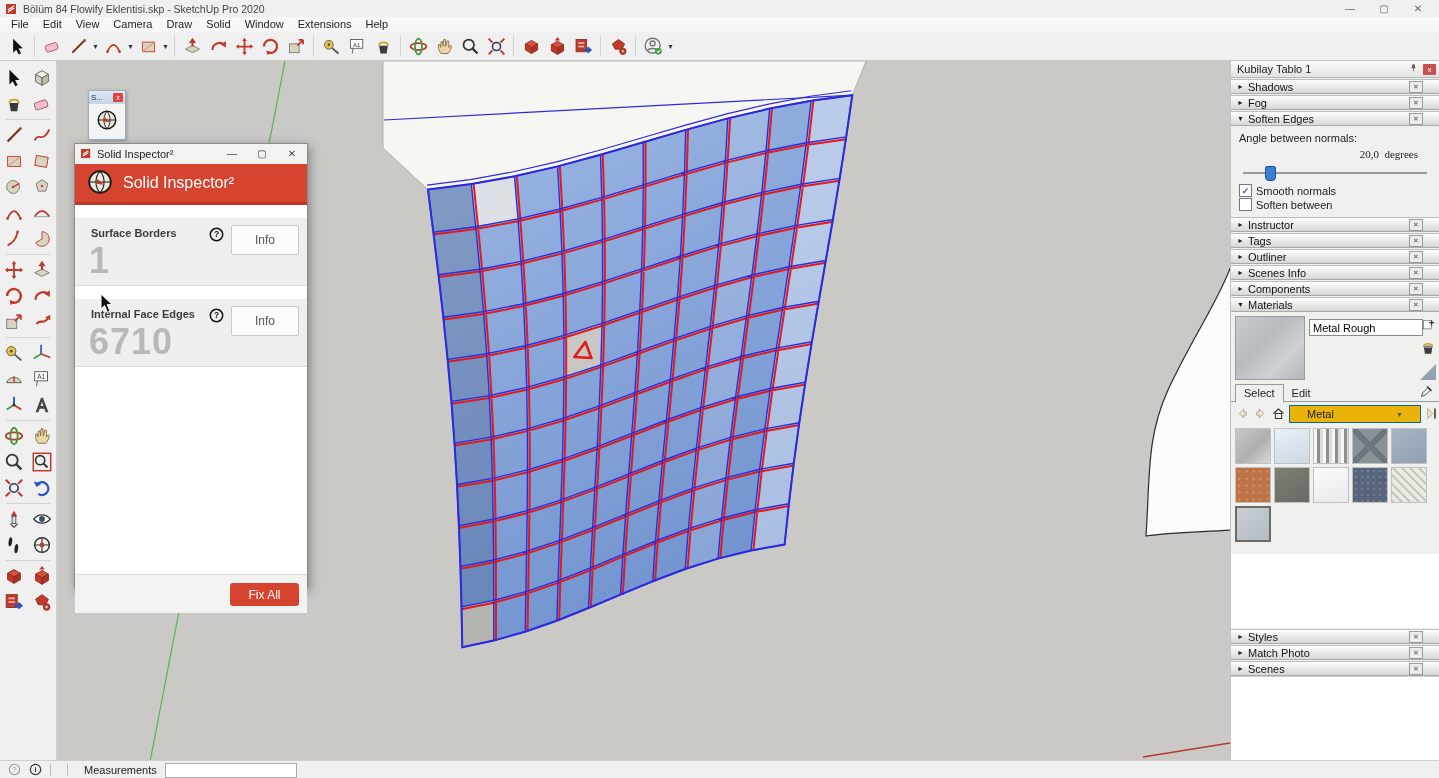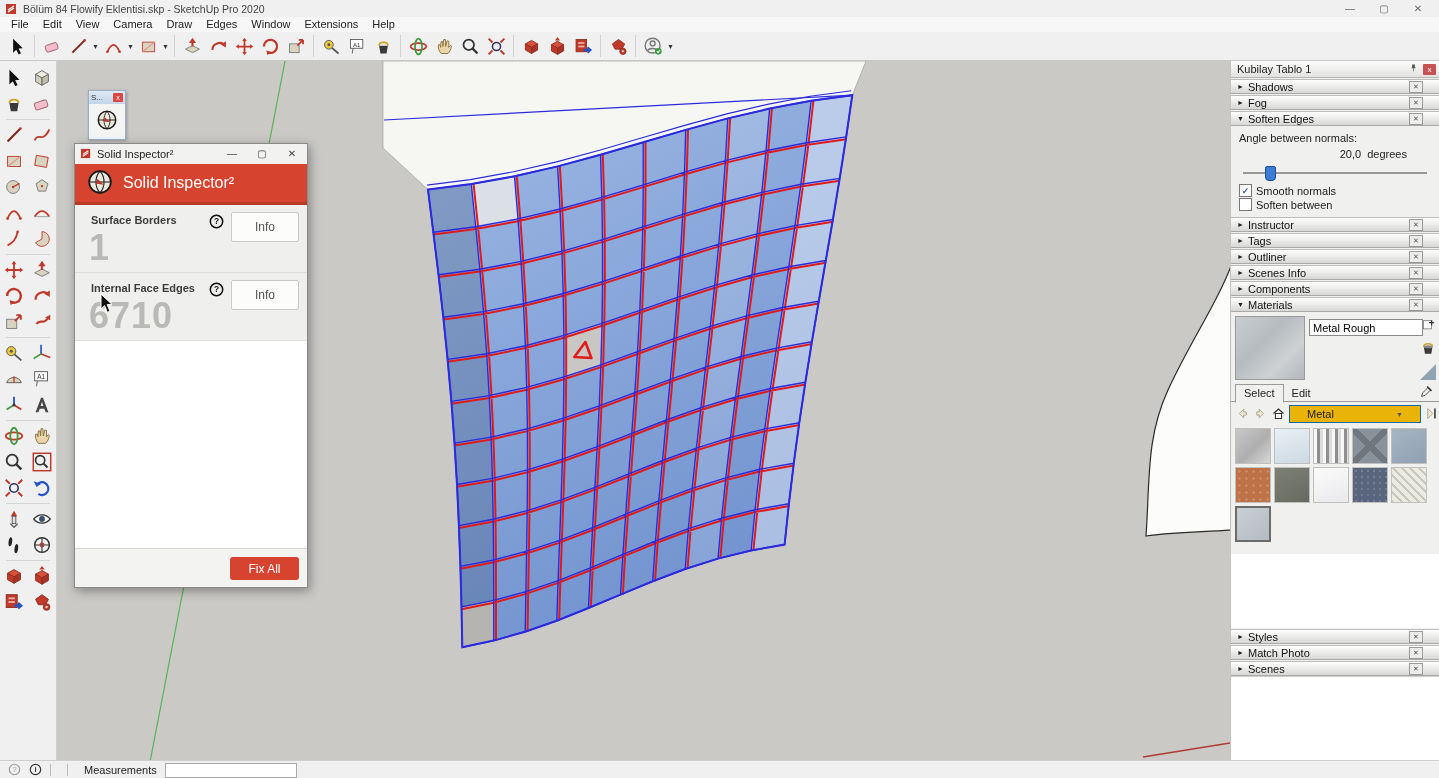--- a/index.html
+++ b/index.html
@@ -42,21 +42,21 @@
 
   
   .dialog{position:absolute;left:17px;top:82px;width:234px;height:445px;background:#fff;border:1px solid #8a8a8a;box-shadow:2px 3px 10px rgba(0,0,0,.35);box-sizing:border-box;}
   .dlg-titlebar{height:20px;background:#f2f2f1;display:flex;align-items:center;}
   .dlg-titlebar .dlg-ico{margin:0 5px 0 6px;}
   .dlg-titlebar .dlg-title{font-size:11px;color:#222;flex:1;}
   .dlg-titlebar .dlg-btn{width:30px;text-align:center;font-size:10px;color:#444;line-height:20px;}
   .dlg-header{height:41px;background:#d6432f;display:flex;align-items:center;border-bottom:3px solid #b93826;box-sizing:border-box;}
   .dlg-header .hico{margin:0 10px 0 12px;}
   .dlg-header .htxt{color:#fff;font-size:16px;}
-  .dlg-row{height:67px;background:#efefed;position:relative;border-bottom:1px solid #ddddda;}
+  .dlg-row{height:67px;background:#efefed;position:relative;border-bottom:1px solid #ddddda;margin-top:13px;}
   .dlg-row .rlabel{position:absolute;left:16px;top:9px;font-size:11px;font-weight:bold;color:#3c3c3c;}
   .dlg-row .rvalue{position:absolute;left:14px;top:22px;font-size:36px;font-weight:bold;color:#b9b9b6;letter-spacing:1px;}
   .dlg-row .qico{position:absolute;right:83px;top:9px;}
   .dlg-row .infobtn{position:absolute;right:8px;top:7px;width:66px;height:28px;background:#fcfcfb;border:1px solid #c9c9c6;color:#555;font-size:12px;display:flex;align-items:center;justify-content:center;border-radius:2px;}
   .dlg-mid{height:207px;background:#fff;}
   .dlg-footer{height:38px;background:#f3f3f1;border-top:1px solid #d8d8d5;position:relative;}
   .fixall{position:absolute;right:8px;top:8px;width:69px;height:23px;background:#d6432f;color:#fff;font-size:12px;display:flex;align-items:center;justify-content:center;border-radius:3px;}
 
   .cursor{position:absolute;left:43px;top:232px;width:14px;height:21px;pointer-events:none;}
 
@@ -67,21 +67,21 @@
   .trayhead .tpin{margin-right:4px;}
   .trayhead .tx{width:13px;height:11px;background:#c75050;color:#fff;text-align:center;line-height:11px;font-size:8px;border-radius:1px;}
   .pbar{height:13px;margin-top:1px;background:linear-gradient(#ffffff,#d7d7d5);border-top:1px solid #bdbdbb;border-bottom:1px solid #a9a9a7;display:flex;align-items:center;padding:0 16px 0 6px;}
   .pbar .parrow{font-size:7px;color:#222;width:11px;}
   .pbar .plabel{flex:1;font-size:11px;color:#111;}
   .pbar .px{width:12px;height:10px;background:#ececea;border:1px solid #9a9a98;color:#555;font-size:7px;line-height:9px;text-align:center;}
   .pcontent{background:#f0f0ee;}
 
   .soften{height:90px;position:relative;font-size:11px;color:#222;}
   .soften .sl1{position:absolute;left:8px;top:6px;}
-  .soften .sl2{position:absolute;right:32px;top:22px;}
+  .soften .sl2{position:absolute;right:21px;top:22px;font-family:Liberation Serif, serif;}
   .soften .track{position:absolute;left:12px;right:12px;top:46px;height:2px;background:#999;}
   .soften .thumb{position:absolute;top:40px;width:9px;height:13px;background:#3b7cd4;border:1px solid #1d4f9c;border-radius:2px 2px 4px 4px;}
   .cbrow{position:absolute;left:8px;display:flex;align-items:center;gap:4px;}
   .cbbox{width:11px;height:11px;background:#fff;border:1px solid #777;display:flex;align-items:center;justify-content:center;font-size:9px;color:#2d5fbe;font-weight:bold;line-height:10px;}
 
   .materials{position:relative;height:316px;background:#f0f0ee;}
   .mat-preview{position:absolute;left:4px;top:4px;width:68px;height:62px;border:1px solid #9a9a98;background:
       linear-gradient(135deg,#c9cdd0 0%,#b7bcc0 40%,#cdd1d4 70%,#b2b7bb 100%);}
   .mat-name{position:absolute;left:78px;top:7px;width:106px;height:15px;border:1px solid #8a8a88;background:#fff;font-size:11px;padding:0 3px;font-family:"Liberation Sans",sans-serif;}
   .mat-ico1{position:absolute;right:3px;top:5px;}
@@ -138,21 +138,21 @@
       <span>✕</span>
     </span>
   </div>
 
   <div class="menubar" id="menubar">
       <span class="mitem">File</span>
       <span class="mitem">Edit</span>
       <span class="mitem">View</span>
       <span class="mitem">Camera</span>
       <span class="mitem">Draw</span>
-      <span class="mitem">Edges</span>
+      <span class="mitem">Solid</span>
       <span class="mitem">Window</span>
       <span class="mitem">Extensions</span>
       <span class="mitem">Help</span>
     </div>
 
   <div class="toolbar" id="toolbar-top">
       <span class="tgroup">
         <span class="tbtn">
           <svg viewBox="0 0 24 24" width="21" height="21">
             <path d="M7 3 L7 19 L10.6 15.6 L13.4 21 L16 19.6 L13.2 14.4 L18 14 Z" fill="#111"></path>

